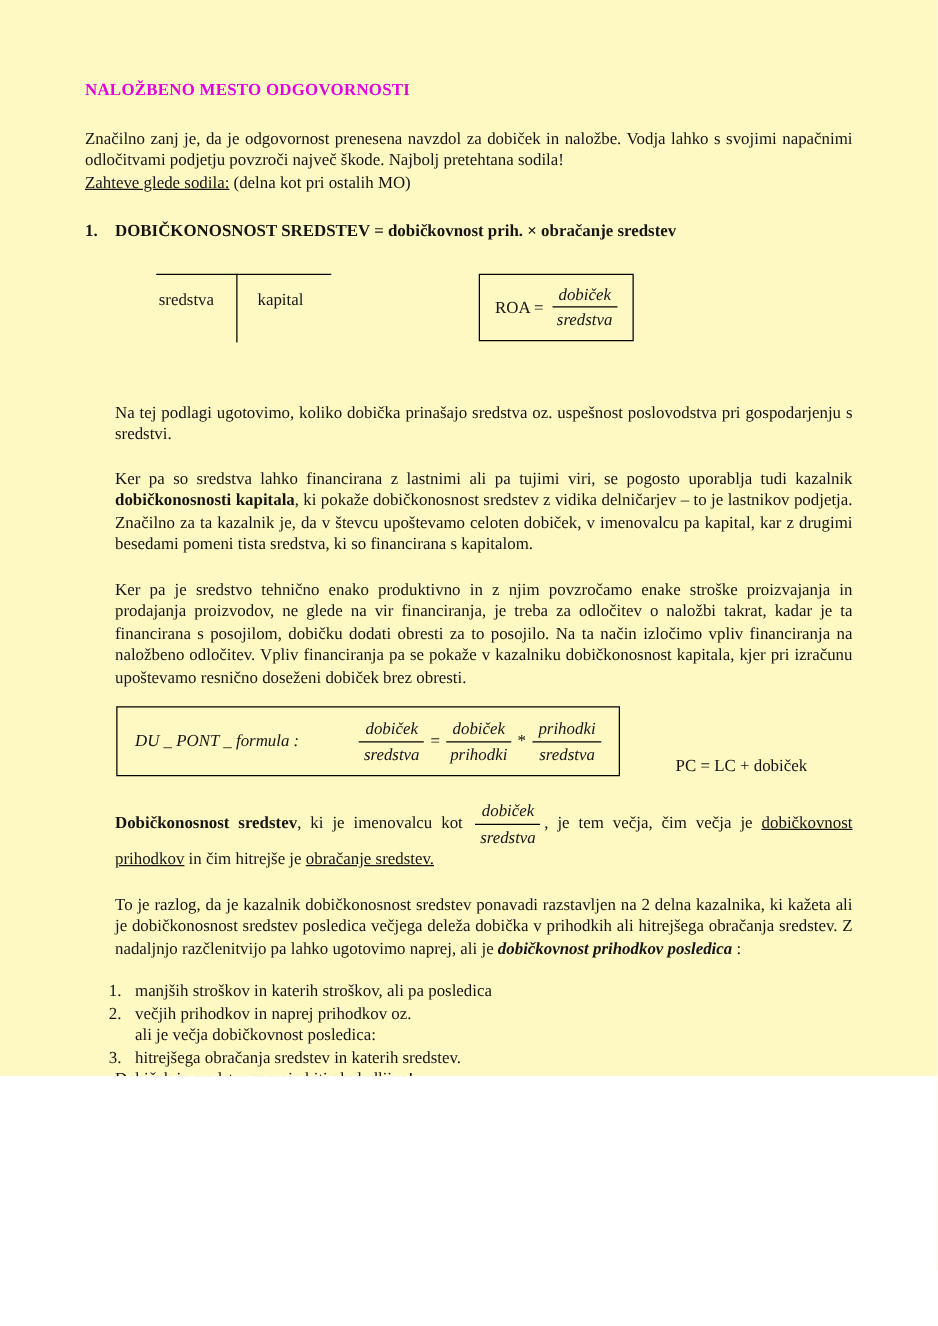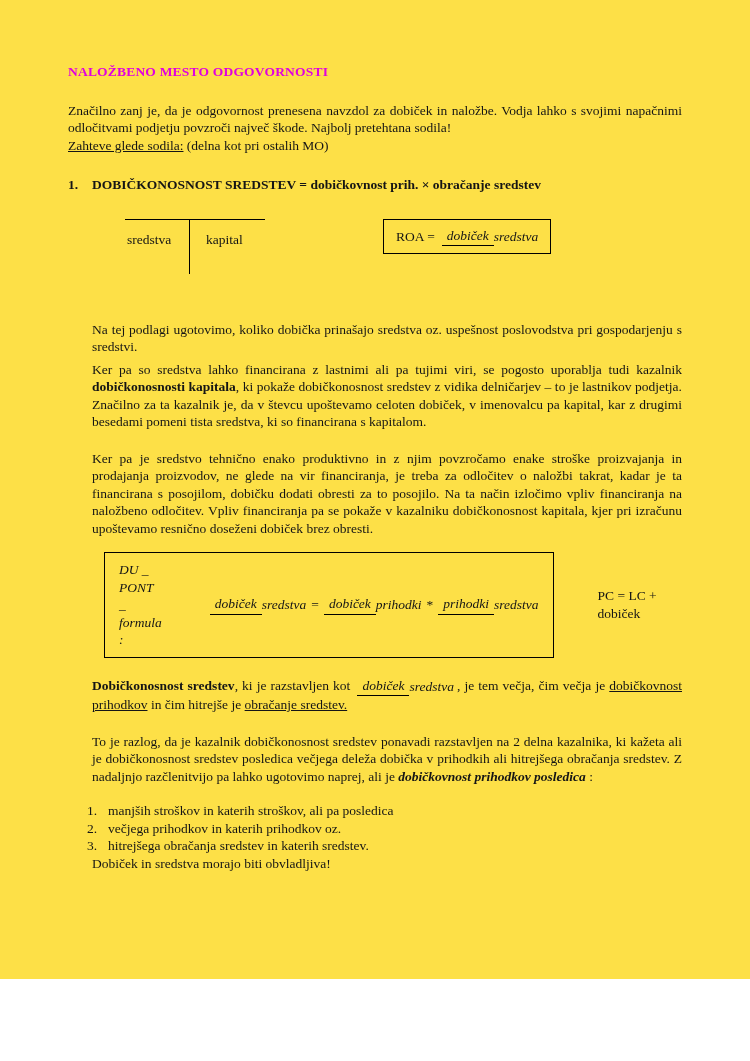--- a/index.html
+++ b/index.html
@@ -1,20 +1,20 @@
 <!DOCTYPE html>
 <html><head>
 <meta charset="utf-8">
 <style>
   html, body { margin: 0; padding: 0; background: #ffffff; }
   .page {
     position: relative;
     width: 750px;
-    height: 979px;
-    background: #fde047;
+    height: 861px;
+    background: #fef9c3;
     font-family: "Liberation Serif", serif;
     font-size: 13.5px;
     line-height: 17.5px;
     color: #151515;
     overflow: hidden;
   }
   .content {
     position: absolute;
     left: 68px;
     top: 63px;
@@ -44,29 +44,29 @@
   .t-cell-right { padding: 11px 0 26px 16px; }
 
   .formula-box {
     border: 1px solid #000;
     display: inline-flex;
     align-items: center;
     padding: 7px 12px;
   }
   .roa-box { position: absolute; left: 315px; top: 0; }
   .roa-label { margin-right: 7px; }
-  .frac { display: inline-flex; flex-direction: row; text-align: center; font-style: italic; }
+  .frac { display: inline-flex; flex-direction: column; text-align: center; font-style: italic; }
   .frac .num { padding: 0 5px 1px; border-bottom: 1px solid #000; }
   .frac .den { padding-top: 1px; }
 
-  .gap18 { margin-top: 5px; }
+  .gap18 { margin-top: 18px; }
   .gap19 { margin-top: 19px; }
   .gap26 { margin-top: 40px; }
 
-  .dupont-row { margin-top: 15px; margin-left: 36px; display: flex; align-items: center; }
+  .dupont-row { margin-top: 15px; margin-left: 25px; display: flex; align-items: flex-end; }
   .dupont-box { padding: 8px 14px; }
   .dupont-label { font-style: italic; margin-right: 48px; }
   .op { margin: 0 5px; }
   .side-note { margin-left: 44px; }
 
   .inline-frac { display: inline-flex; vertical-align: middle; margin: 0 3px; }
 
   .olist { margin-top: 17px; margin-left: 19px; }
   .olist-item { display: flex; text-align: left; }
   .olist-num { width: 21px; flex: none; }
@@ -133,39 +133,40 @@
         <span class="op">*</span>
         <span class="frac">
           <span class="num">prihodki</span>
           <span class="den">sredstva</span>
         </span>
       </div>
       <span class="side-note">PC = LC + dobiček</span>
     </div>
 
     <p class="indent gap19">
-      <span class="b">Dobičkonosnost sredstev</span><span>, ki je razstavljen kot </span><span class="frac inline-frac">
+      <span class="b">Dobičkonosnost sredstev</span><span>, ki je imenovalcu kot </span><span class="frac inline-frac">
           <span class="num">dobiček</span>
           <span class="den">sredstva</span>
         </span><span>, je tem večja, čim večja je </span><span class="u">dobičkovnost prihodkov</span><span> in čim hitrejše je </span><span class="u">obračanje sredstev.</span>
     </p>
 
     <p class="indent gap19">
       <span>To je razlog, da je kazalnik dobičkonosnost sredstev ponavadi razstavljen na 2 delna kazalnika, ki kažeta ali je dobičkonosnost sredstev posledica večjega deleža dobička v prihodkih ali hitrejšega obračanja sredstev. Z nadaljnjo razčlenitvijo pa lahko ugotovimo naprej, ali je </span><span class="bi">dobičkovnost prihodkov posledica</span><span> :</span>
     </p>
 
     <div class="olist">
       <div class="olist-item">
         <span class="olist-num">1.</span>
         <span>manjših stroškov in katerih stroškov, ali pa posledica</span>
       </div>
       <div class="olist-item">
         <span class="olist-num">2.</span>
-        <span>večjega prihodkov in katerih prihodkov oz.</span>
+        <span>večjih prihodkov in naprej prihodkov oz.</span>
       </div>
+      <div class="olist-cont">ali je večja dobičkovnost posledica:</div>
       <div class="olist-item">
         <span class="olist-num">3.</span>
         <span>hitrejšega obračanja sredstev in katerih sredstev.</span>
       </div>
     </div>
 
     <p class="indent closing">Dobiček in sredstva morajo biti obvladljiva!</p>
   </div>
 
   <div class="page-number">29</div>

